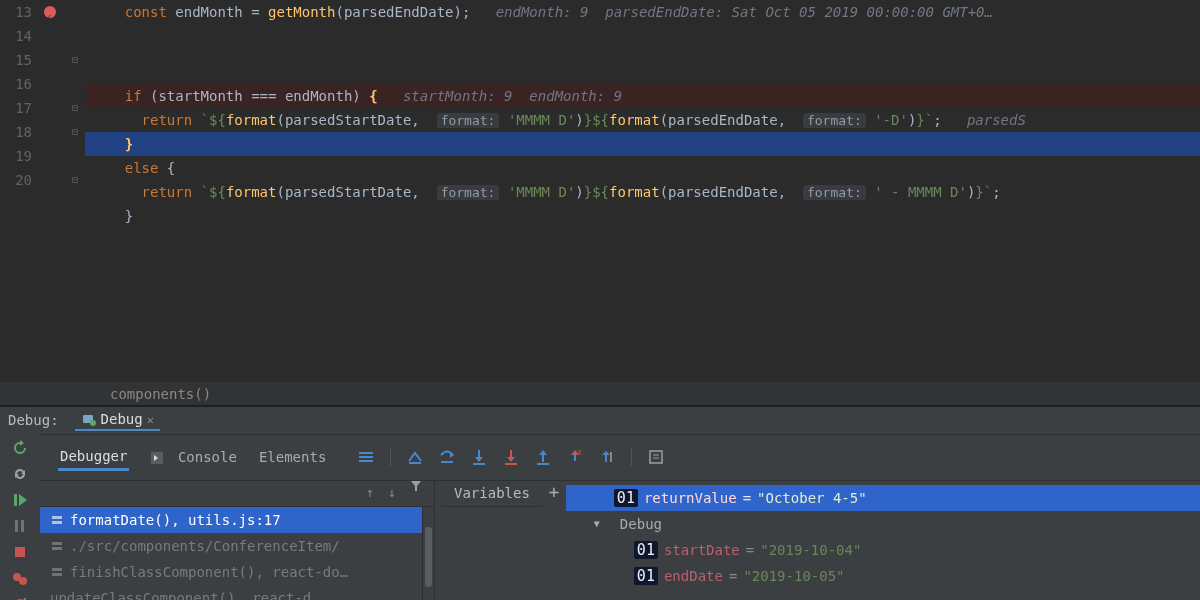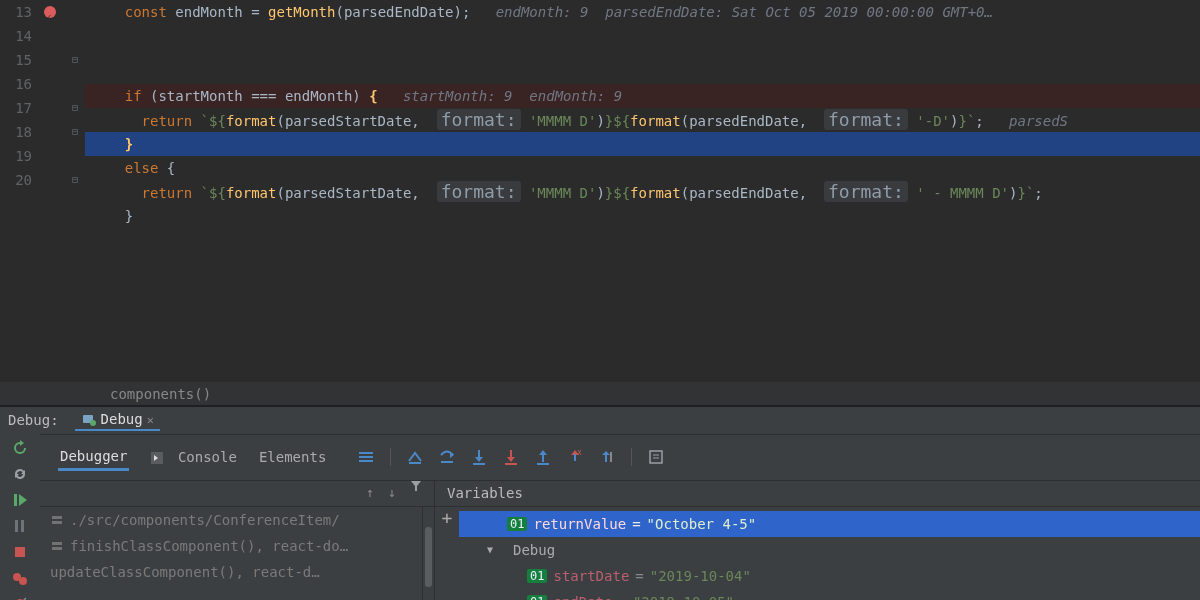--- a/index.html
+++ b/index.html
@@ -61,21 +61,21 @@
 .id { color: #a9b7c6; }
 .str { color: #6a8759; }
 .tmpl { color: #6a8759; }
 .brace { color: #ffc66d; font-weight: bold; }
 .hintbox {
   background: #393b3f;
   color: #8f9ca8;
   padding: 0 4px;
   border-radius: 3px;
   font-style: normal;
-  font-size: 18px;
+  font-size: 13px;
 }
 .hint-inline { color: #707784; font-style: italic; }
 
 .breadcrumb {
   background: #313335;
   height: 24px;
   line-height: 24px;
   padding-left: 110px;
   color: #888;
   border-bottom: 1px solid #1e1f22;
@@ -166,38 +166,38 @@
   color: #7a7a7a;
   display:flex;
   align-items:center;
   gap:6px;
   white-space:nowrap;
   overflow:hidden;
 }
 .frame-row.sel { background: #2f65ca; color: #fff; }
 .frame-row .fi { opacity:.7; }
 
-.vars-pane { flex:1; display:flex; flex-direction:column; min-width:0;}
+.vars-pane { flex:1; display:flex; min-width:0;margin-left:7px;}
 .vars-header { display:flex; align-items:center; gap:10px; }
 .add-plus { width:24px; text-align:center; color:#aaa; font-size:18px;}
 .vars-list { flex:1; padding: 4px 0; overflow:hidden;}
 .var-row {
   height: 26px;
   display:flex;
   align-items:center;
   gap:6px;
   padding-left: 8px;
   white-space:nowrap;
 }
 .var-row.sel { background:#2f65ca; color:#fff;}
 .twist { width:14px; color:#aaa; font-size:10px; }
 .badge01 {
-  background:#15803d;
+  background:#0f172a;
   color:#eef;
-  font-size:12px;
+  font-size:15px;
   padding:0 3px;
   border-radius:2px;
   font-family: monospace;
 }
 .vname { color:#bb5f6e; }
 .var-row.sel .vname { color:#ffd9dd; }
 .veq { color:#888; }
 .var-row.sel .veq { color:#e8e8e8; }
 .vval-str { color:#6a8759; }
 .var-row.sel .vval-str { color:#dfeecf; }
@@ -416,20 +416,29 @@
             <span>↓</span>
             <span>
                 <svg width="12" height="12">
                   <polygon points="1,1 11,1 7,6 7,11 5,11 5,6" fill="#9aa0a6"></polygon>
                 </svg>
               </span>
           </div>
         </div>
         <div style="display:flex; flex:1; min-height:0;">
           <div class="frames-list" id="frameslist">
+              <div class="frame-row sel">
+                <span class="fi">
+                  <svg width="14" height="14">
+                    <rect x="2" y="3" width="10" height="3" fill="#e8e8e8"></rect>
+                    <rect x="2" y="8" width="10" height="3" fill="#e8e8e8"></rect>
+                  </svg>
+                </span>
+                <span>formatDate(), utils.js:17</span>
+              </div>
               <div class="frame-row">
                 <span class="fi">
                   <svg width="14" height="14">
                     <rect x="2" y="3" width="10" height="3" fill="#888"></rect>
                     <rect x="2" y="8" width="10" height="3" fill="#888"></rect>
                   </svg>
                 </span>
                 <span>./src/components/ConferenceItem/</span>
               </div>
               <div class="frame-row">

